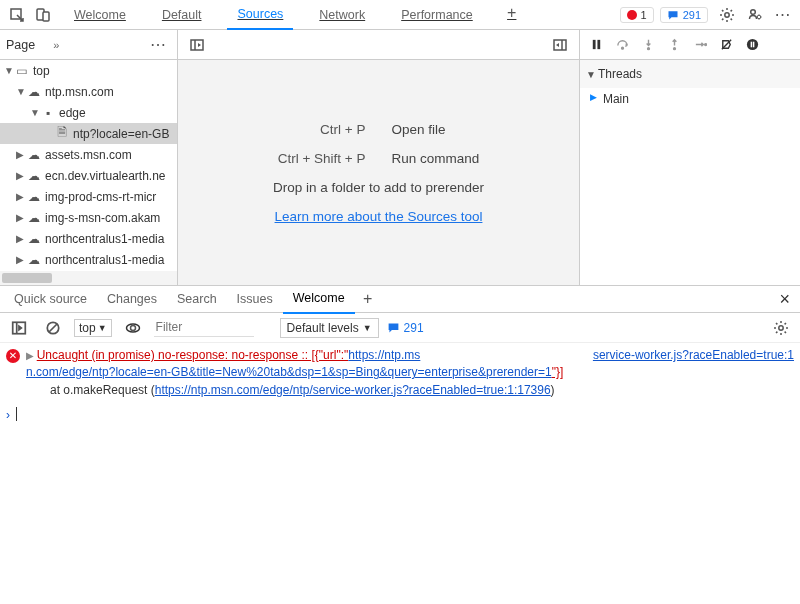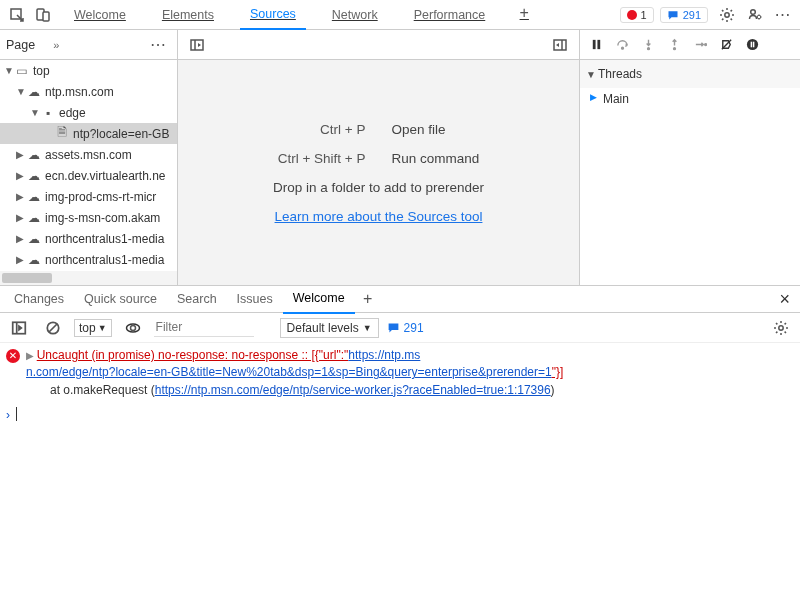--- a/index.html
+++ b/index.html
@@ -84,21 +84,21 @@
       </svg>
     </div>
   <div class="tb-icon">
       <svg viewBox="0 0 16 16">
         <rect x="2" y="2" width="7" height="11" rx="1"></rect>
         <rect x="8" y="5" width="6" height="9" rx="1" fill="#fff"></rect>
       </svg>
     </div>
   <div class="tabs">
     <div class="tab">Welcome</div>
-    <div class="tab">Elements</div>
+    <div class="tab">Default</div>
     <div class="tab active">Sources</div>
     <div class="tab">Network</div>
     <div class="tab">Performance</div>
     <div class="tb-icon" style="font-size:16px;color:#555;">+</div>
   </div>
   <div class="top-right">
     <div class="badge">
         <span class="dot-r"></span>
         <span>1</span>
       </div>
@@ -277,22 +277,22 @@
           <span>Threads</span>
         </div>
       <div class="thread main">Main</div>
 
     </div>
 
   </div>
 </div>
 
 <div class="drawer-tabs">
+  <div class="tab">Quick source</div>
   <div class="tab">Changes</div>
-  <div class="tab">Quick source</div>
   <div class="tab">Search</div>
   <div class="tab">Issues</div>
   <div class="tab active">Welcome</div>
   <div class="tb-icon" style="font-size:16px;">+</div>
   <div class="close">×</div>
 </div>
 
 <div class="console-tb">
   <span class="tb-icon">
       <svg viewBox="0 0 14 14" stroke="#555" fill="none">
@@ -335,21 +335,21 @@
         <circle cx="8" cy="8" r="2.2"></circle>
         <path d="M8 1v2M8 13v2M1 8h2M13 8h2M3 3l1.4 1.4M11.6 11.6 13 13M13 3l-1.4 1.4M4.4 11.6 3 13"></path>
       </svg>
     </span>
 </div>
 
 <div class="console-body">
   <div class="err-row">
     <div class="err-ic">✕</div>
     <div class="err-txt">
-      <span style="color:#888;font-size:10px;margin-right:3px;">▶</span><span class="u">Uncaught (in promise) no-response: no-response :: [{"url":"</span><span class="url">https://ntp.ms</span><br>
+      <span style="color:#888;font-size:10px;margin-right:3px;">▶</span><span class="u">Uncaught (in promise) no-response: no-response :: [{"url":"</span><span class="url">https://ntp.ms</span><span class="right">service-worker.js?raceEnabled=true:1</span><br>
       <span class="url">n.com/edge/ntp?locale=en-GB&amp;title=New%20tab&amp;dsp=1&amp;sp=Bing&amp;query=enterprise&amp;prerender=1</span><span class="u">"}]</span><br>
       <span class="at"><span>at o.makeRequest (</span><span class="url">https://ntp.msn.com/edge/ntp/service-worker.js?raceEnabled=true:1:17396</span><span>)</span></span>
     </div>
   </div>
   <div class="prompt">
       <span>›</span>
       <span class="caret-in"></span>
     </div>
   <div class="cursor-img">↖</div>
 </div>

